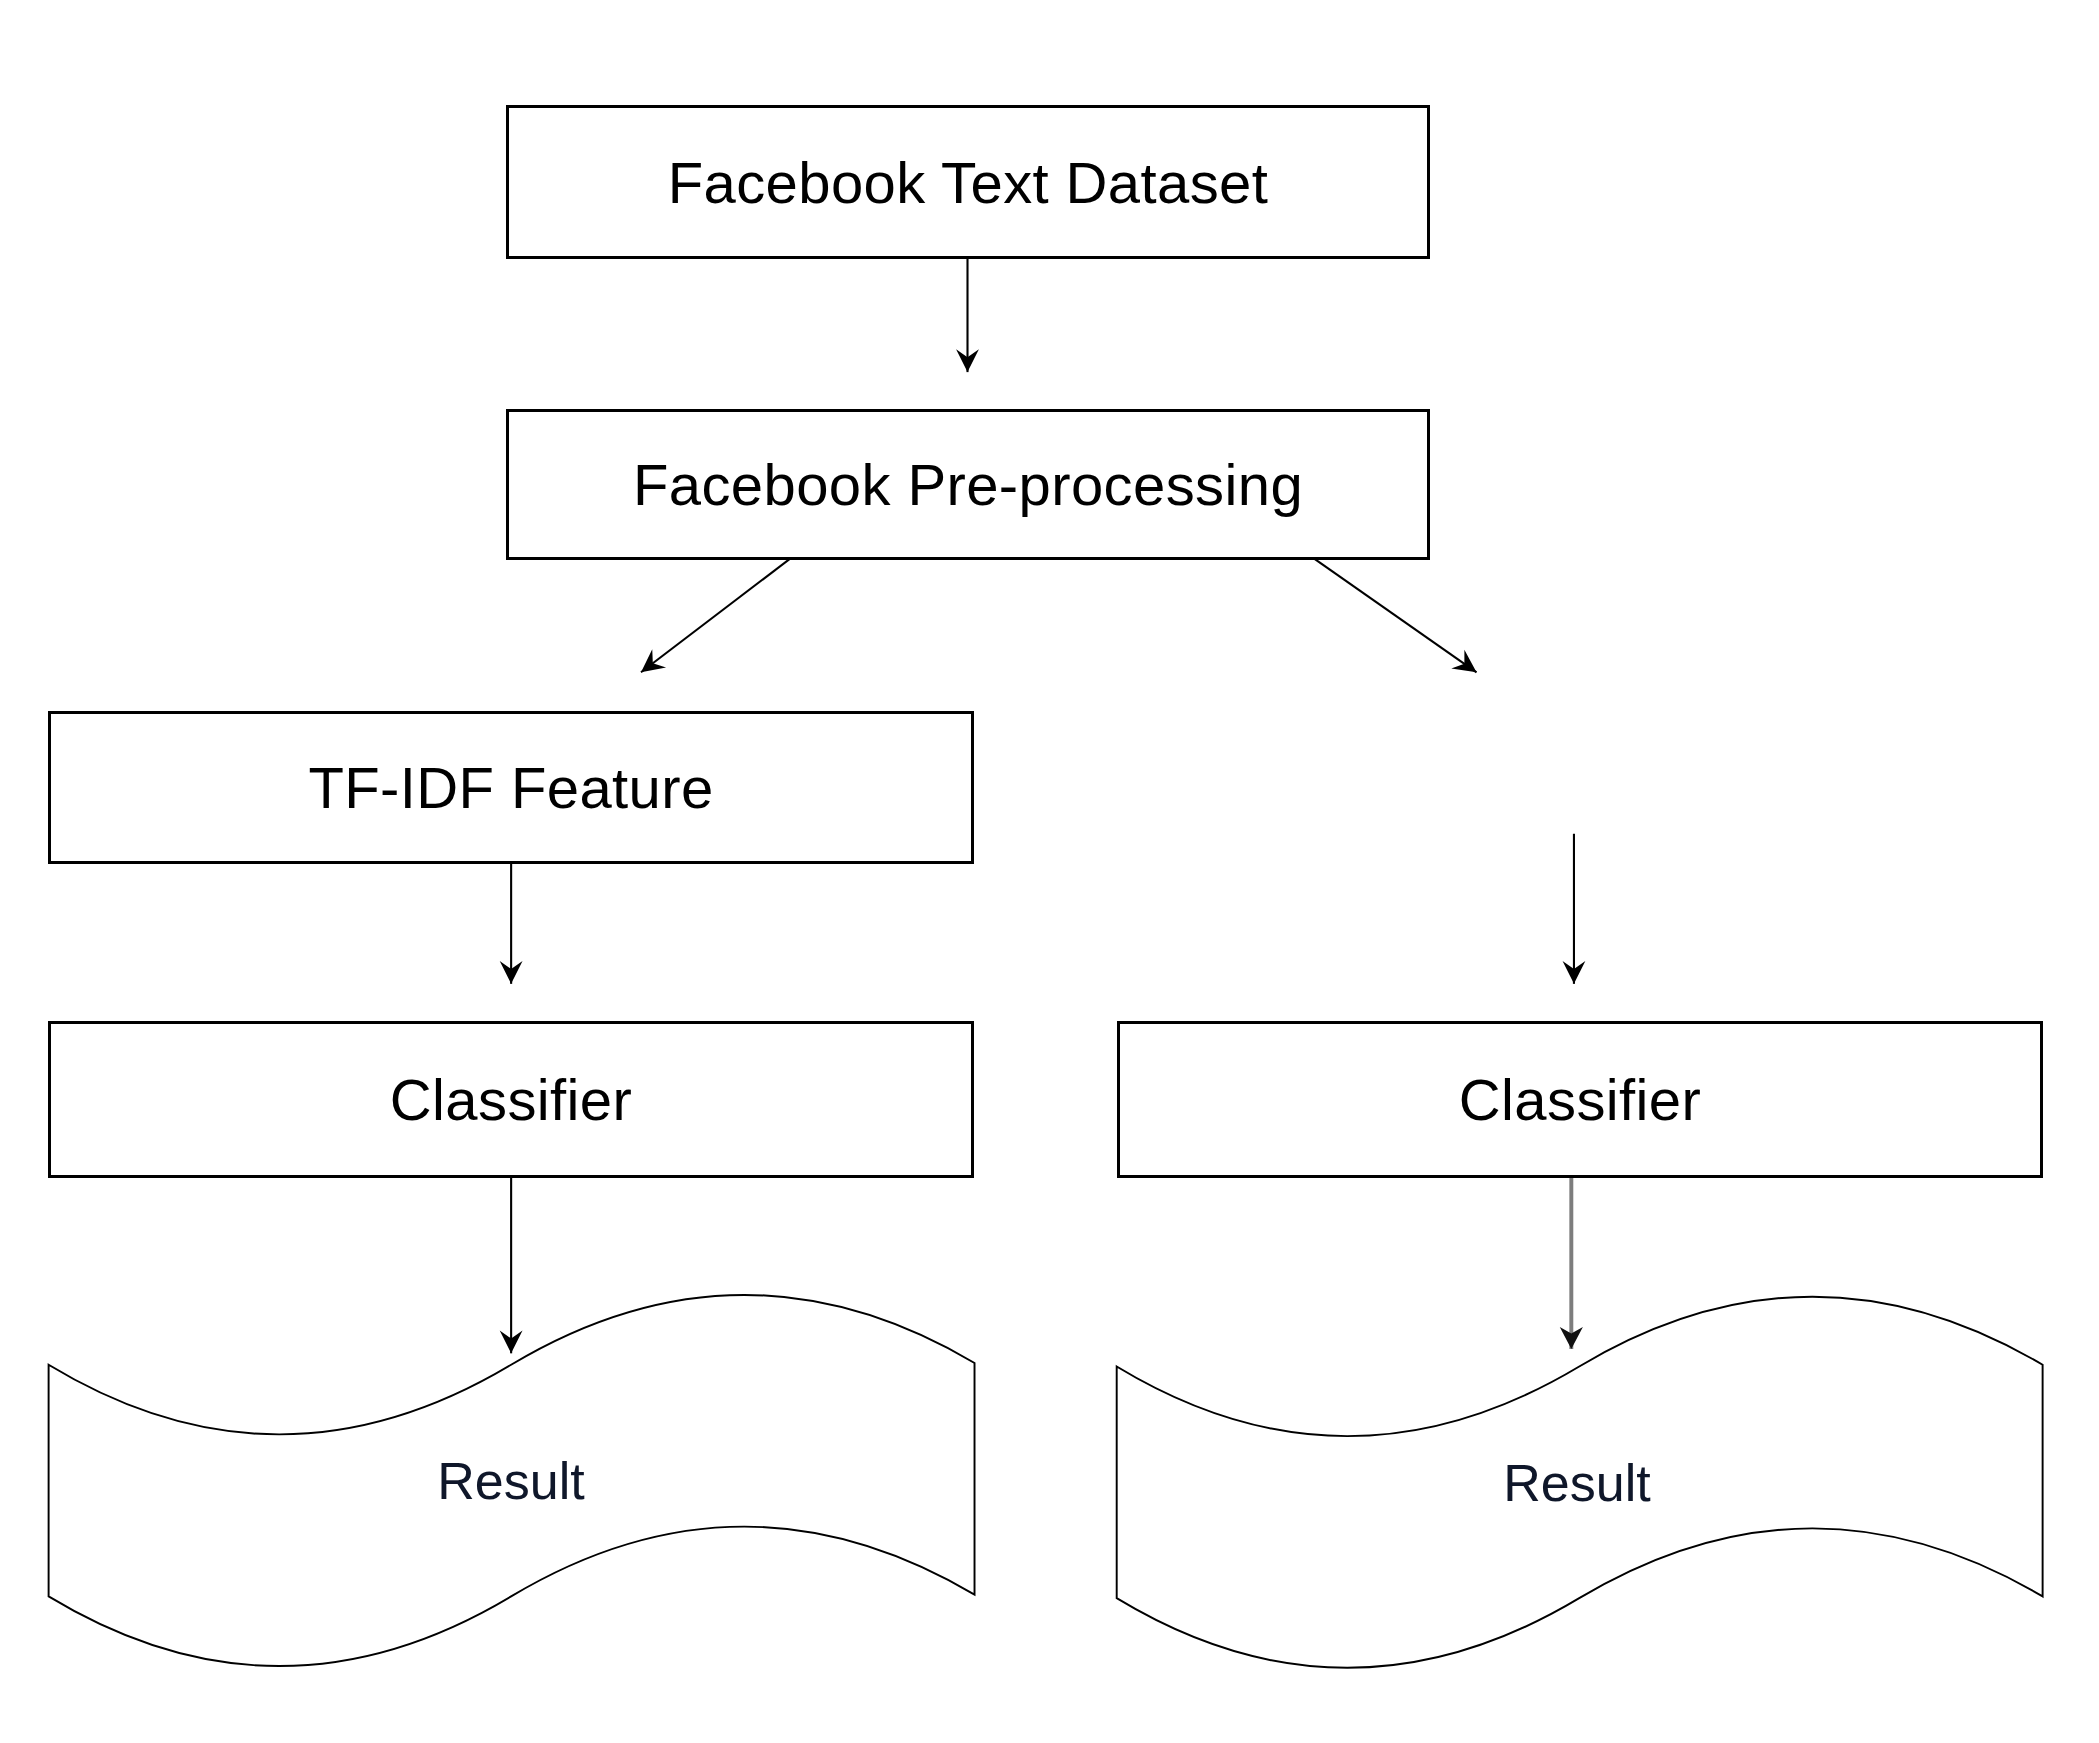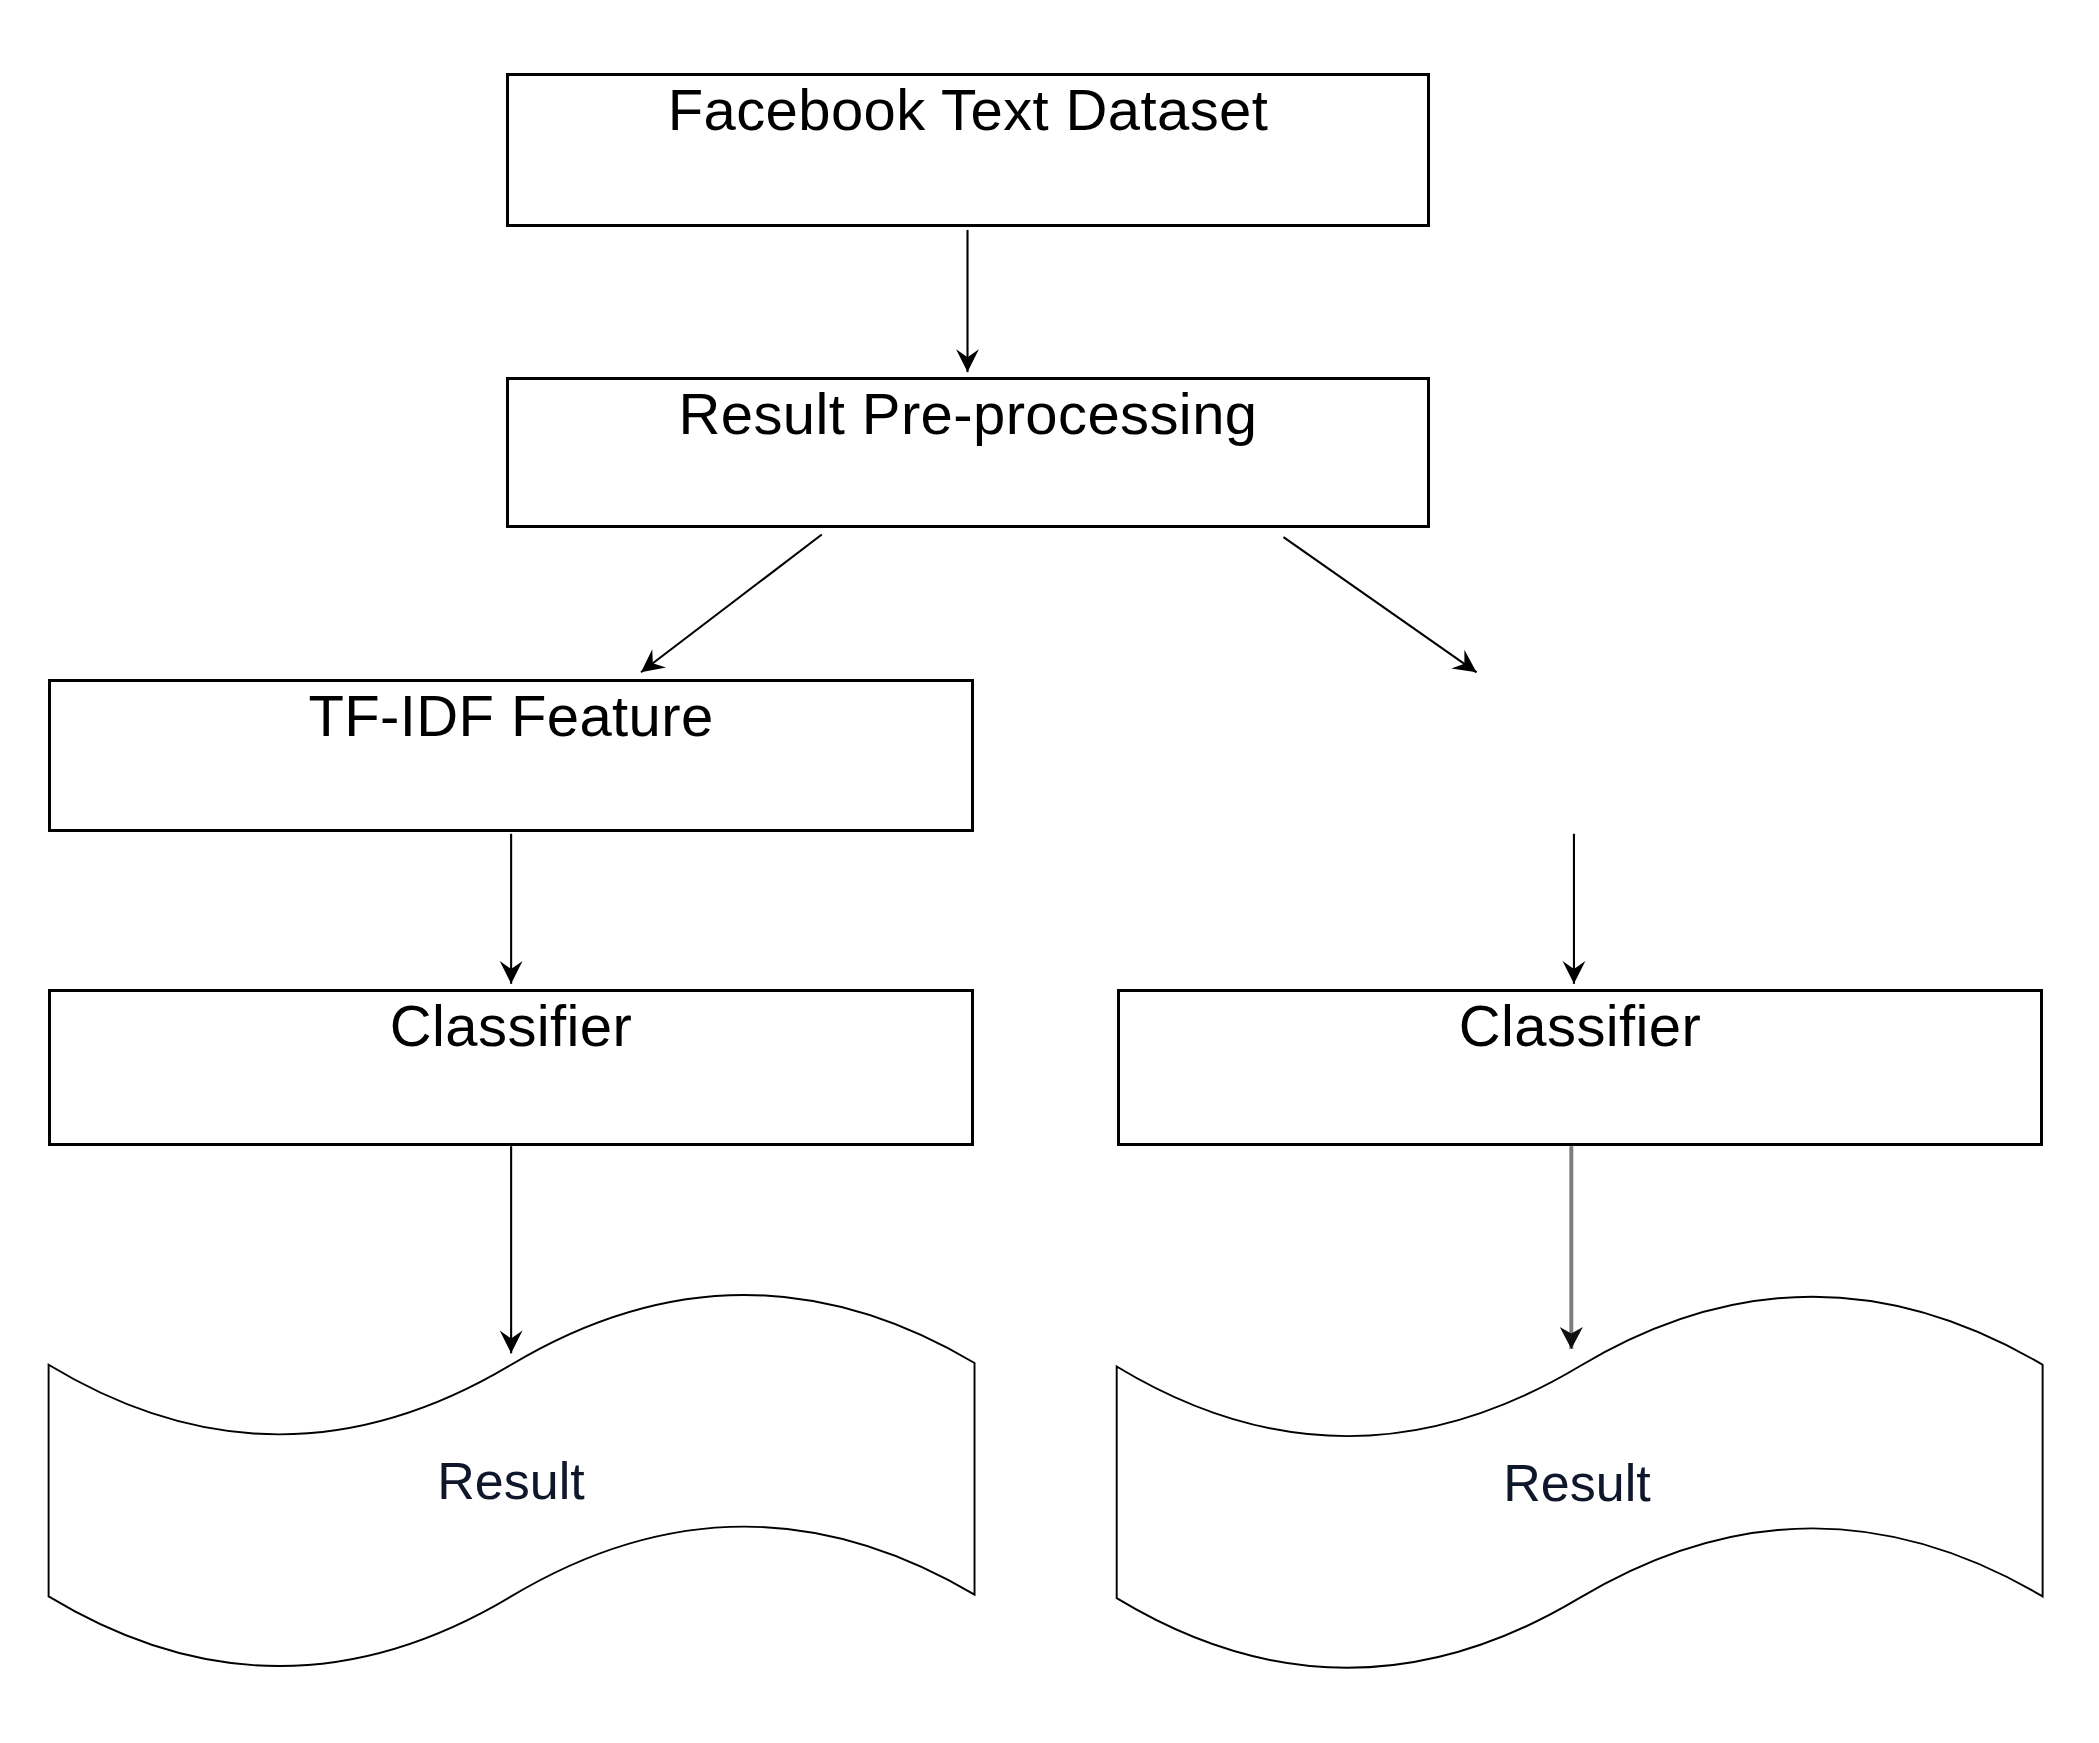--- a/index.html
+++ b/index.html
@@ -21,22 +21,24 @@
     top: 0;
     width: 2100px;
     height: 1743px;
   }
   .node {
     position: absolute;
     box-sizing: border-box;
     border: 3.1px solid var(--line, #000000);
     background: #ffffff;
     display: flex;
+    align-items: center;
     justify-content: center;
     text-align: center;
+    margin-top: 32px;
   }
   .node .label {
     font-size: 58px;
     font-weight: 400;
     color: #000000;
     letter-spacing: 0.4px;
     white-space: nowrap;
   }
   .tape-label {
     position: absolute;
@@ -98,21 +100,21 @@
     <line class="connector thin" x1="1793" y1="950" x2="1793" y2="1121" marker-end="url(#arrow-narrow)"></line>
     <line class="connector thin" x1="582" y1="1306" x2="582" y2="1542" marker-end="url(#arrow-narrow)"></line>
     <line class="connector gray" x1="1790" y1="1306" x2="1790" y2="1537" marker-end="url(#arrow-stub)"></line>
   </svg>
 
   <div class="node" style="left:506px; top:73px; width:924px; height:154px;">
     <span class="label">Facebook Text Dataset</span>
   </div>
 
   <div class="node" style="left:506px; top:377px; width:924px; height:151px;">
-    <span class="label">Result Pre-processing</span>
+    <span class="label">Facebook Pre-processing</span>
   </div>
 
   <div class="node" style="left:48px; top:679px; width:926px; height:153px;">
     <span class="label">TF-IDF Feature</span>
   </div>
 
 
   <div class="node" style="left:48px; top:989px; width:926px; height:157px;">
     <span class="label">Classifier</span>
   </div>

